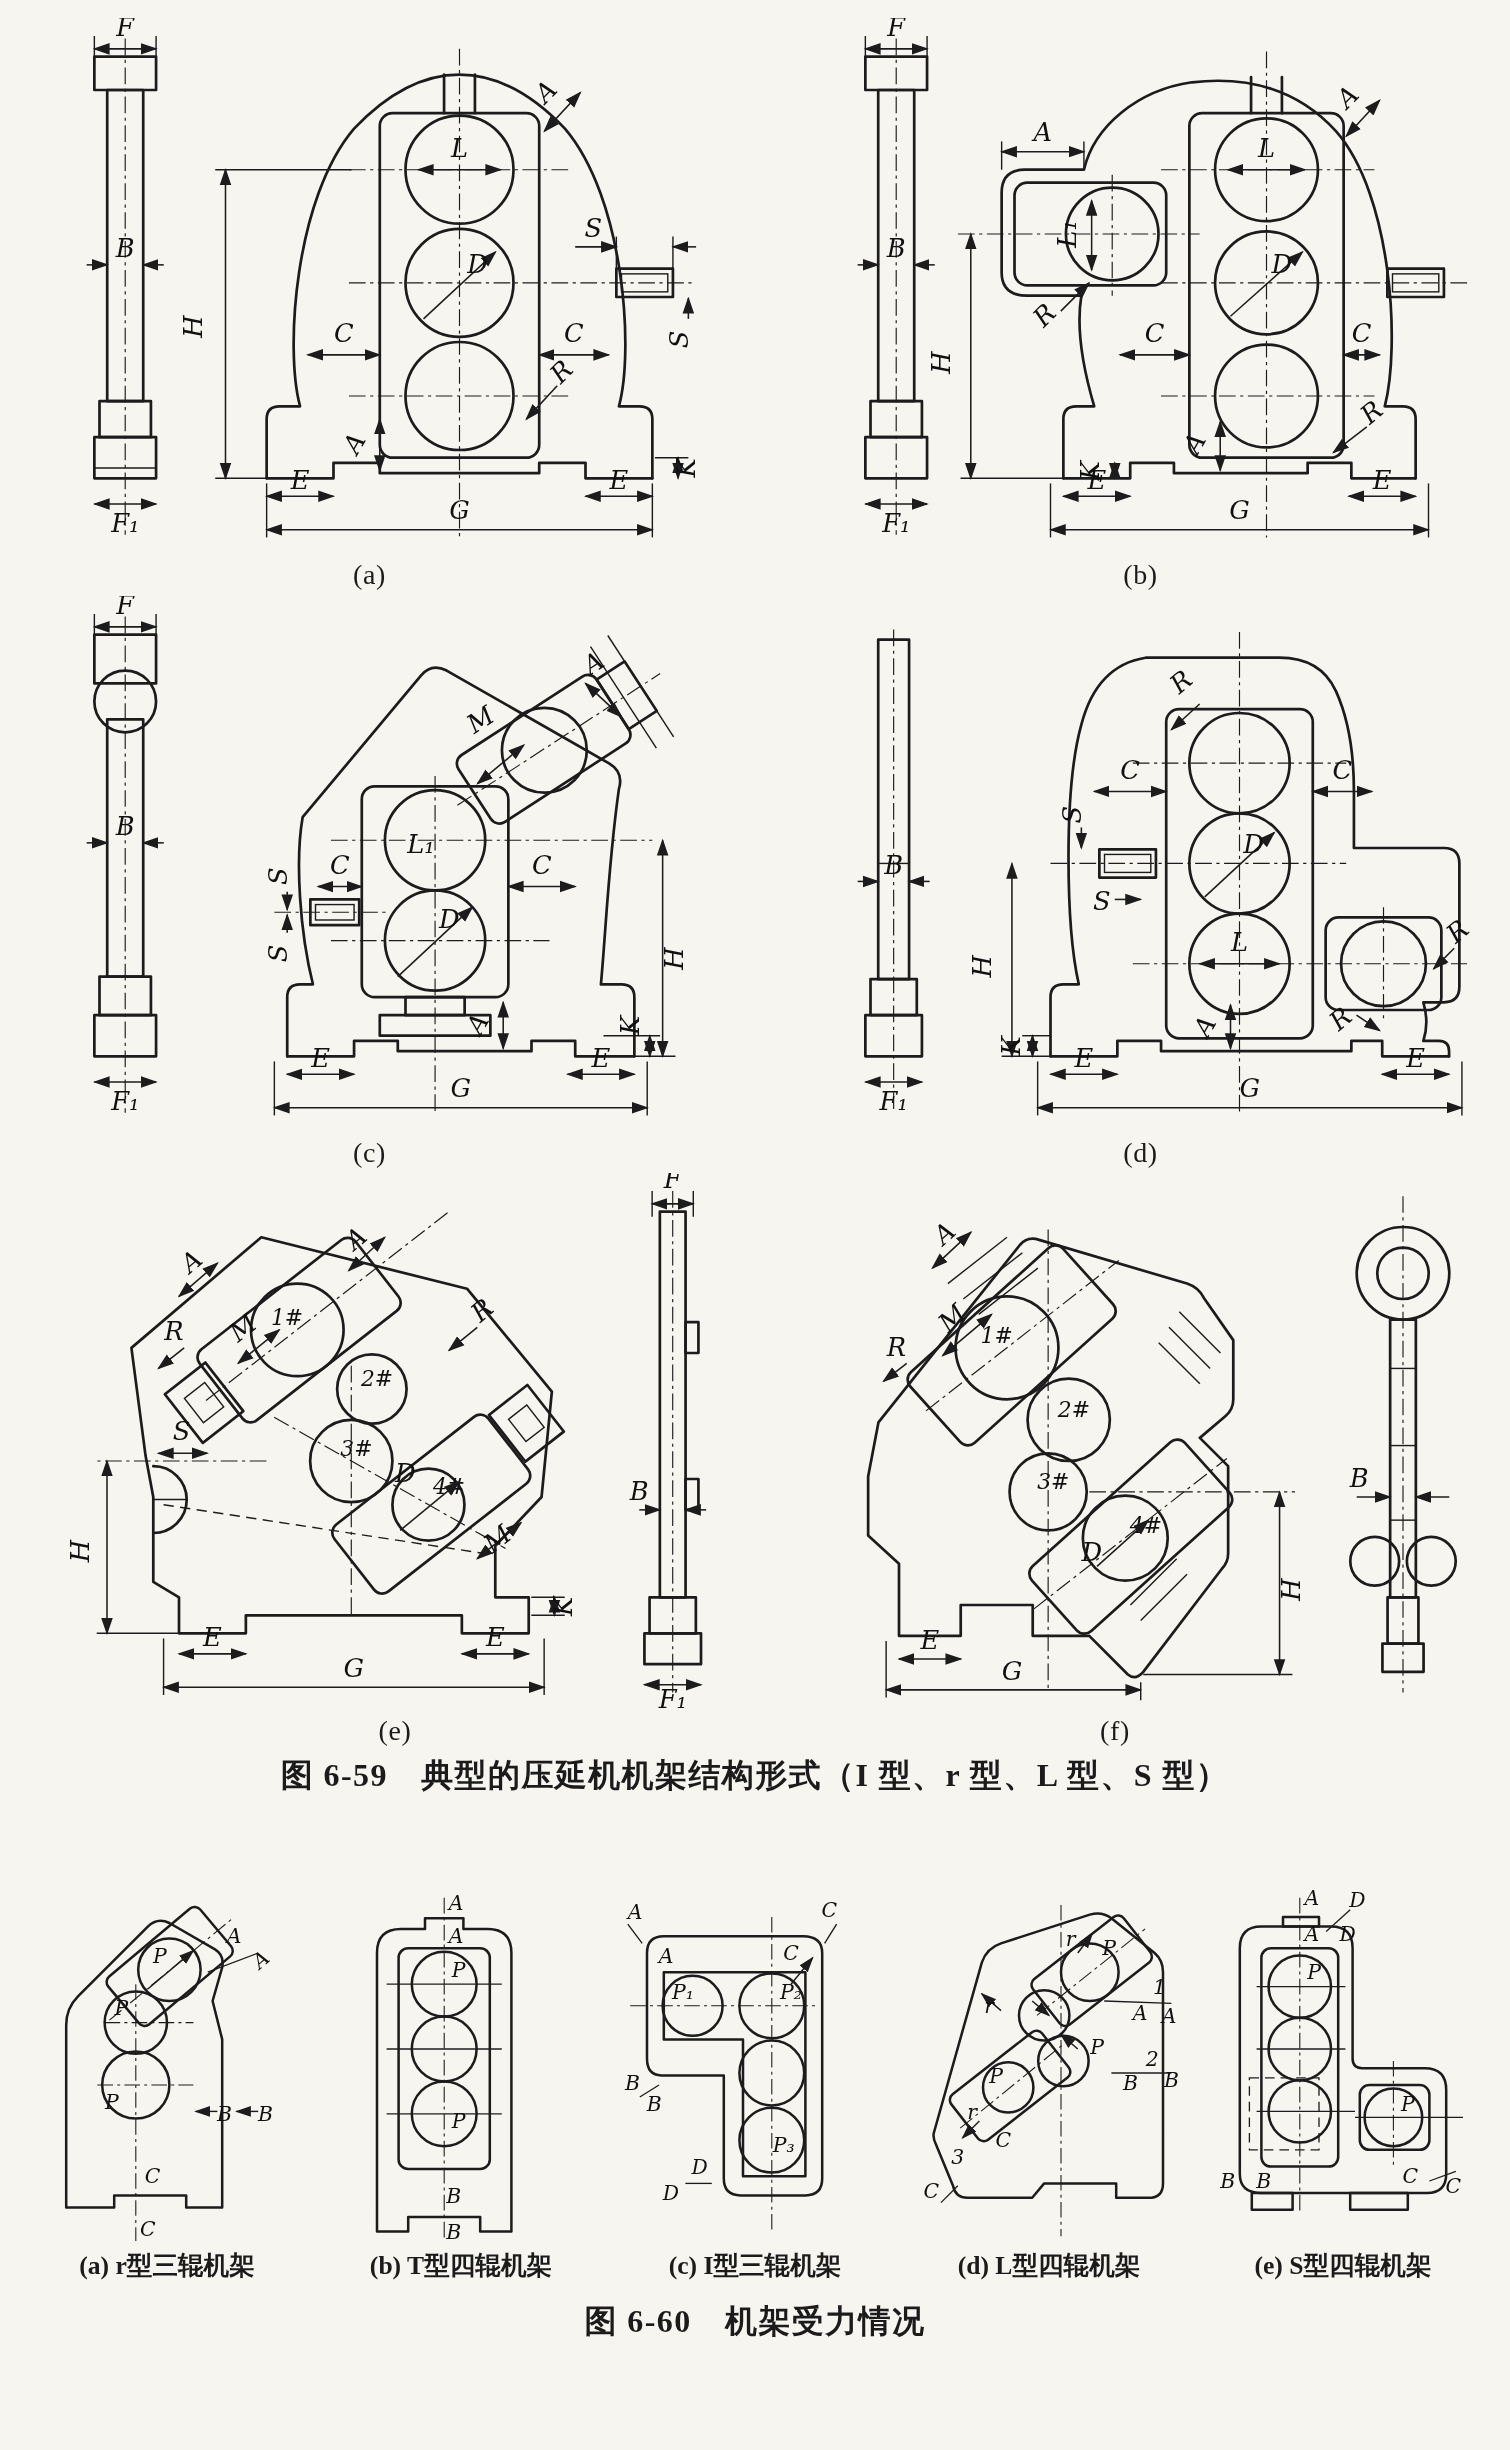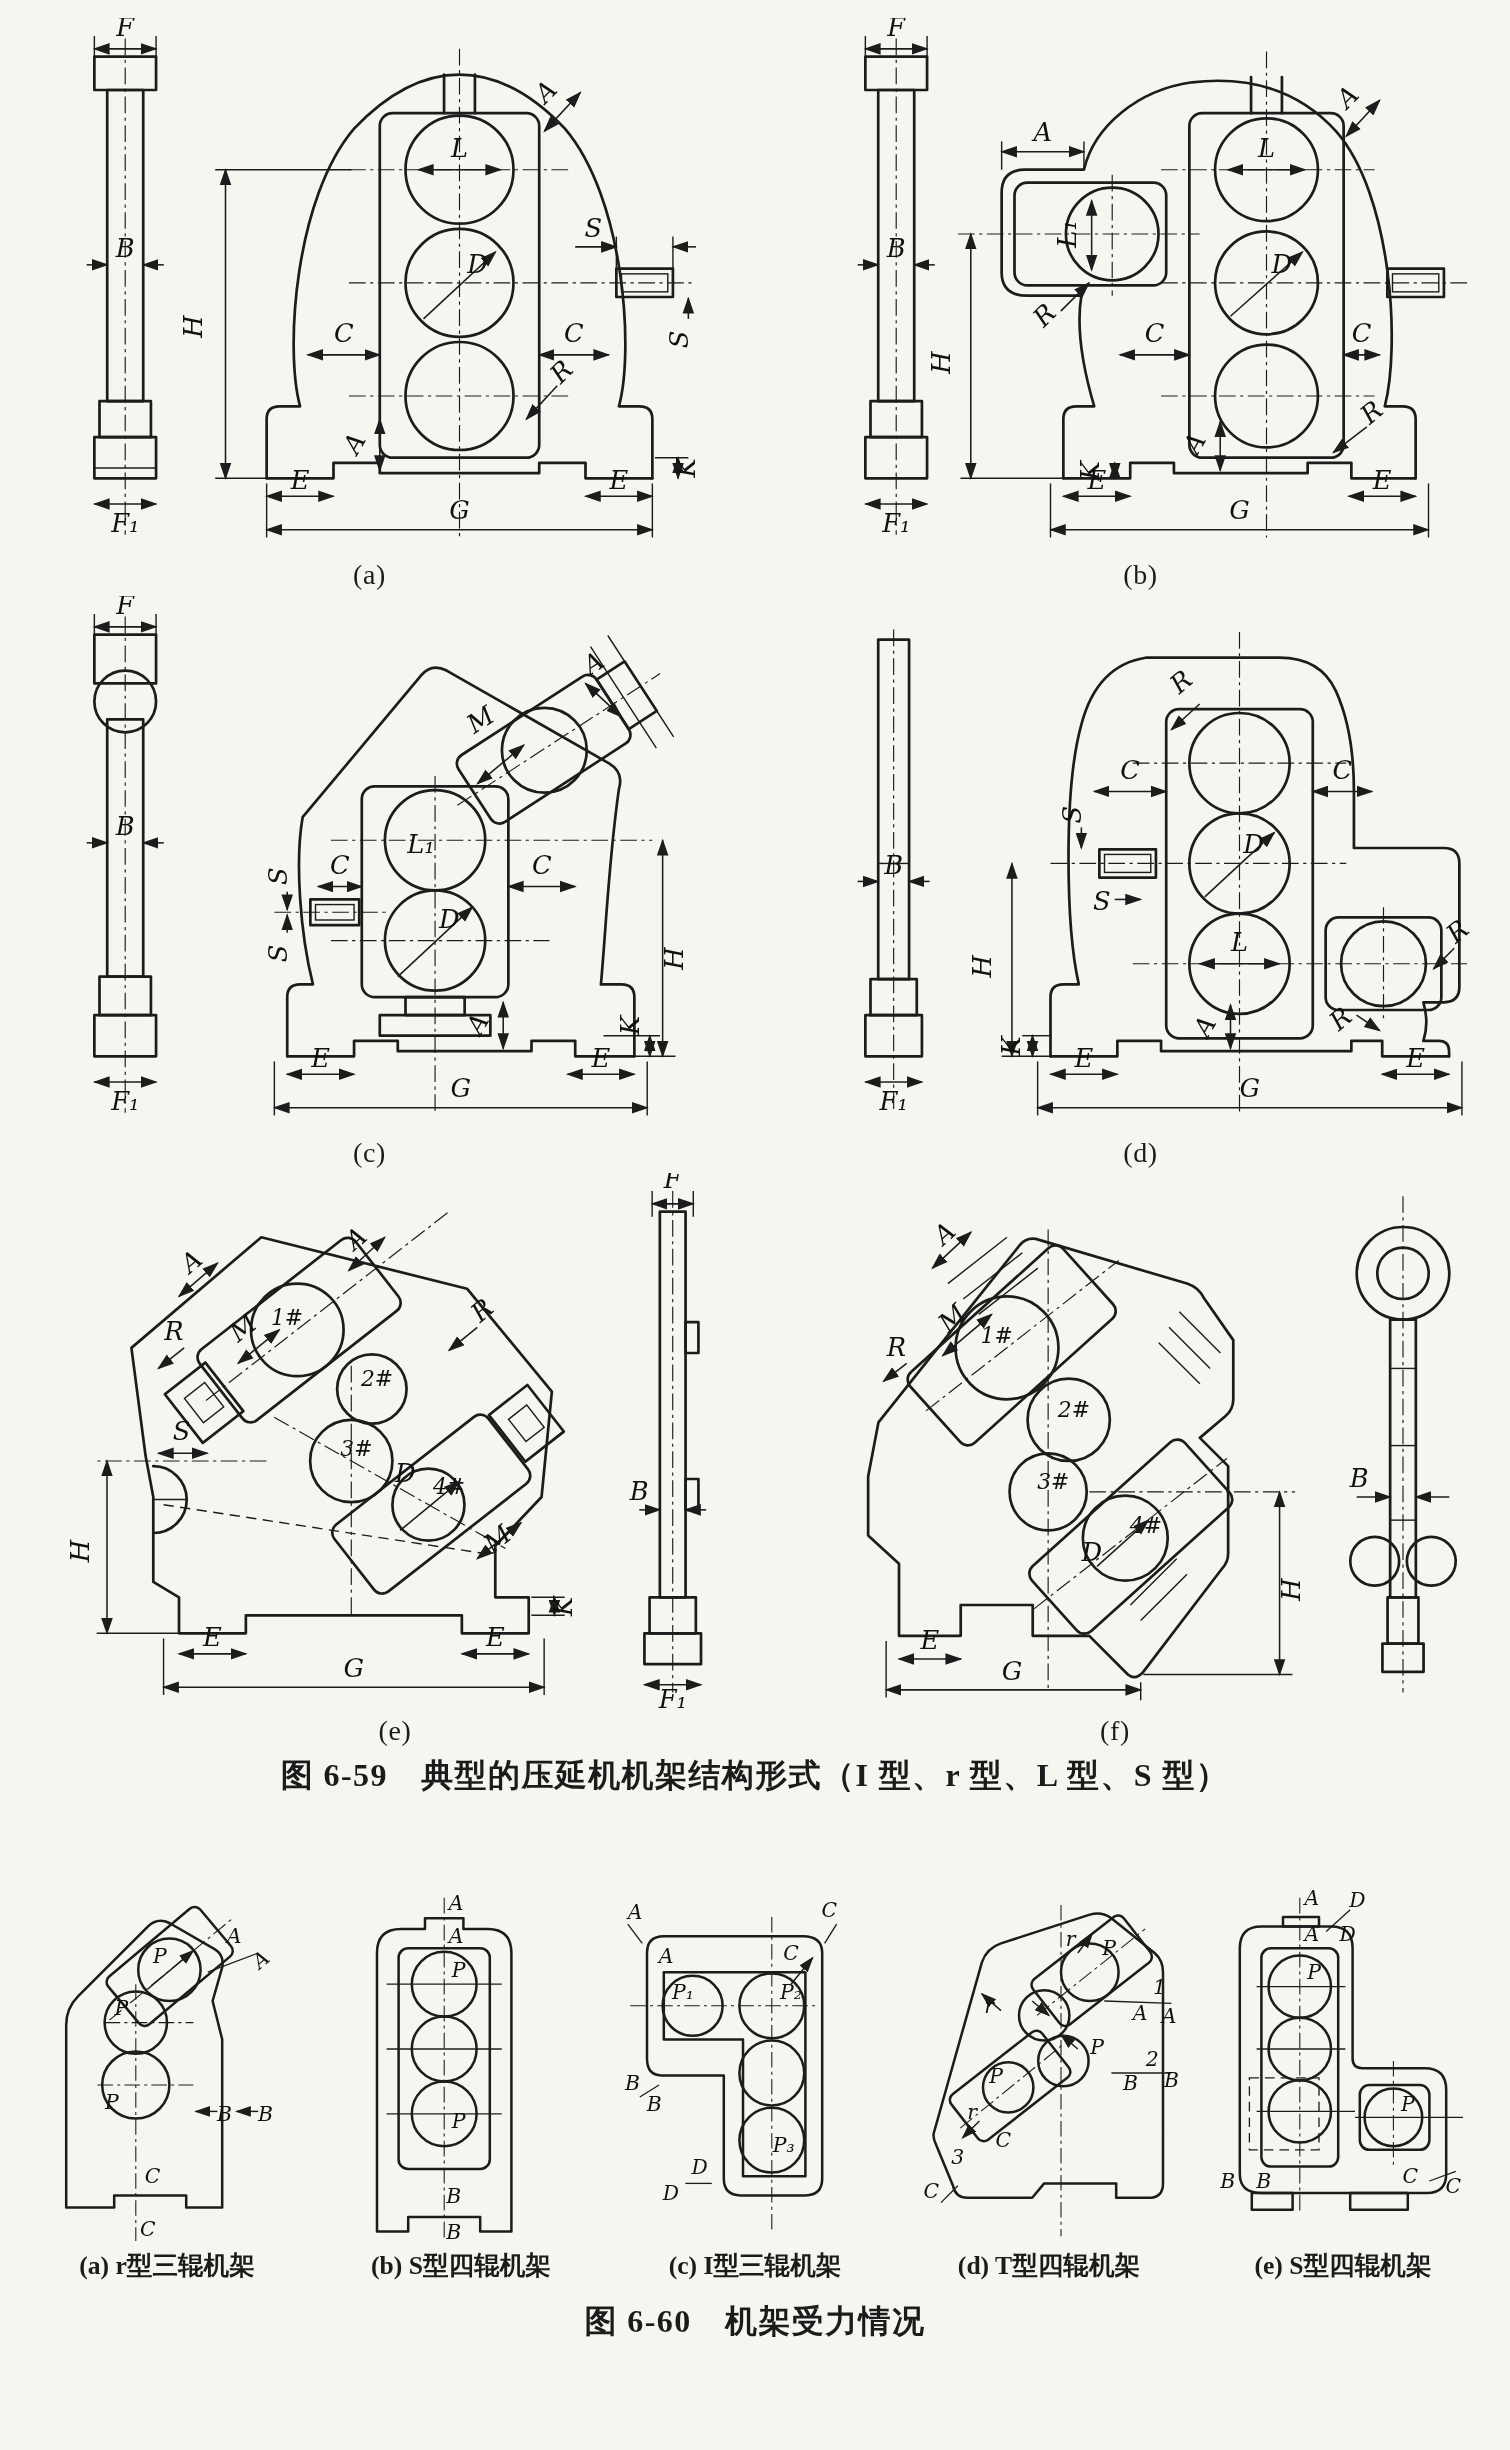--- a/index.html
+++ b/index.html
@@ -538,21 +538,21 @@
   <line class="th" x1="48" y1="86" x2="144" y2="86"></line>
             <line class="th" x1="48" y1="140" x2="144" y2="140"></line>
             <line class="th" x1="48" y1="194" x2="144" y2="194"></line>
   <text class="sm" x="106" y="24">A</text>
   <text class="sm" x="106" y="52">A</text>
   <text class="sm" x="108" y="80">P</text>
   <text class="sm" x="108" y="206">P</text>
   <text class="sm" x="104" y="268">B</text>
   <text class="sm" x="104" y="298">B</text>
 </svg>
-<figcaption class="sub">(b) S型四辊机架</figcaption>
+<figcaption class="sub">(b) T型四辊机架</figcaption>
 </figure>
 
 <figure>
 <svg viewBox="0 0 220 300" width="264" height="360">
   <path class="ol" d="M20,60 Q20,46 34,46 L150,46 Q166,46 166,60 L166,248 Q166,262 152,262 L98,262 Q84,262 84,248 L84,162 L32,162 Q20,162 20,148 Z"></path>
   <path class="ol" d="M34,76 L152,76 L152,246 L100,246 L100,132 L34,132 Z"></path>
   <circle class="ol" cx="58" cy="104" r="25"></circle>
             <circle class="ol" cx="124" cy="104" r="27"></circle>
   <circle class="ol" cx="124" cy="160" r="27"></circle>
             <circle class="ol" cx="124" cy="216" r="27"></circle>
@@ -611,21 +611,21 @@
   <text class="sm" x="210" y="118">A</text>
   <line class="th" x1="162" y1="160" x2="212" y2="160"></line>
   <text class="sm" x="196" y="154">2</text>
   <text class="sm" x="178" y="174">B</text>
   <text class="sm" x="212" y="172">B</text>
   <text class="sm" x="72" y="222">C</text>
   <text class="sm" x="34" y="236">3</text>
   <line class="th" x1="20" y1="268" x2="34" y2="254"></line>
   <text class="sm" x="12" y="264">C</text>
 </svg>
-<figcaption class="sub">(d) T型四辊机架</figcaption>
+<figcaption class="sub">(d) L型四辊机架</figcaption>
 </figure>
 
 <figure>
 <svg viewBox="0 0 220 300" width="264" height="360">
   <path class="ol" d="M24,244 V56 Q24,38 42,38 L100,38 Q118,38 118,56 V148 Q118,156 126,156 L178,156 Q196,156 196,174 V244 Q196,260 180,260 L42,260 Q24,260 24,244 Z"></path>
   <rect class="ol" x="34" y="260" width="34" height="14"></rect>
             <rect class="ol" x="116" y="260" width="48" height="14"></rect>
   <rect class="ol" x="60" y="30" width="30" height="8"></rect>
   <rect class="ol" x="42" y="56" width="64" height="182" rx="8"></rect>
   <circle class="ol" cx="74" cy="88" r="26"></circle>

